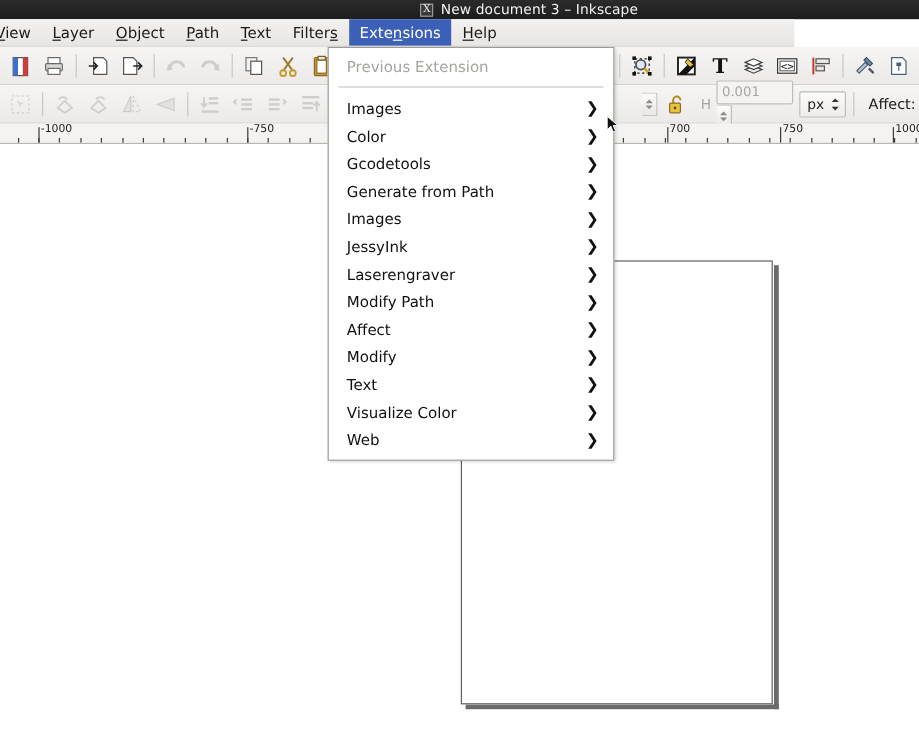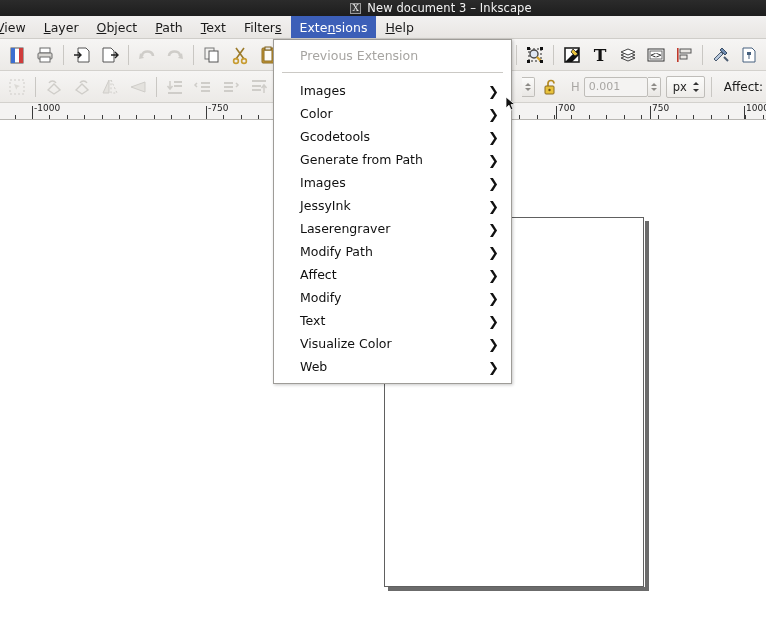--- a/index.html
+++ b/index.html
@@ -34,21 +34,21 @@
     font-size: 9px; line-height: 9px;
     display: flex; align-items: center; justify-content: center;
     font-family: "DejaVu Serif", serif;
     background: #3a3a3a;
   }
   .tb-title { font-size: 11.5px; letter-spacing: .1px; white-space: nowrap; }
 
   
   .menubar {
     position: absolute; left: 0; top: 16px;
-    width: 766px; height: 23px;
+    width: 662px; height: 23px;
     background: linear-gradient(to bottom, #f2f1f0 0%, #e8e6e3 100%);
     border-bottom: 1px solid #cfcdc9;
     display: flex; align-items: stretch;
     font-size: 12.5px;
     color: #1a1a1a;
   }
   .menu-item {
     display: flex; align-items: center;
     padding: 0 9px;
     white-space: nowrap;
@@ -187,21 +187,21 @@
     width: 239px;
     background: #ffffff;
     border: 1px solid #9e9c98;
     box-shadow: 1px 1px 3px rgba(0,0,0,.22);
     padding: 4px 0 5px 0;
     z-index: 50;
   }
   .ditem {
     height: 23px;
     display: flex; align-items: center;
-    padding: 0 10px 0 26px;
+    padding: 0 10px 0 15px;
     font-size: 12.5px;
     color: #101010;
     position: relative;
     white-space: nowrap;
   }
   .ditem.disabled { color: #a6a4a1; }
   .ditem .arrow {
     position: absolute; right: 12px; top: 50%;
     transform: translateY(-50%);
     font-size: 13px;
@@ -461,21 +461,21 @@
       </div>
     </div>
     <div class="tbtn">
       <svg width="20" height="20" viewBox="0 0 20 20">
         <path d="M7 9 v-2.5 a3 3 0 0 1 6 0" fill="none" stroke="#b48a22" stroke-width="1.7"></path>
         <rect x="4" y="9" width="9" height="8" rx="1" fill="#e8c23c" stroke="#8a6a20"></rect>
         <circle cx="8.5" cy="13" r="1.2" fill="#6b5214"></circle>
       </svg>
     </div>
     <span class="dimlabel">H</span>
-    <div style="display:flex;align-items:flex-start;">
+    <div style="display:flex;align-items:flex-start;flex-direction:column;">
       <div class="entry w-h">0.001</div>
       <div class="spinbtns">
         <i class="up"></i>
           <i class="dn"></i>
       </div>
     </div>
     <div class="unitsel" style="margin-left:5px;">
       <span>px</span>
       <span class="updn">
         <svg width="8" height="12" viewBox="0 0 8 12">

